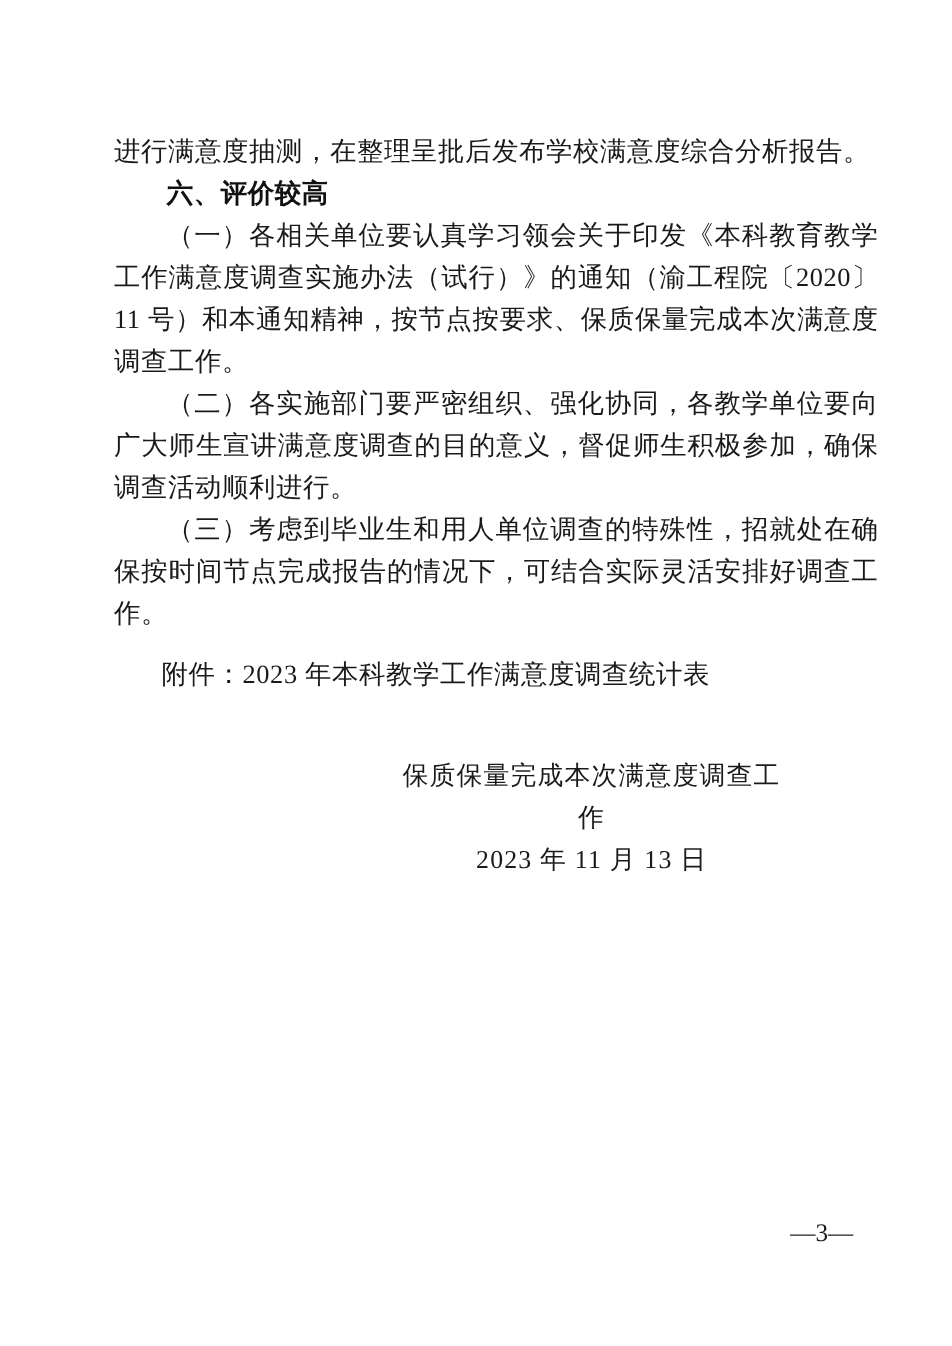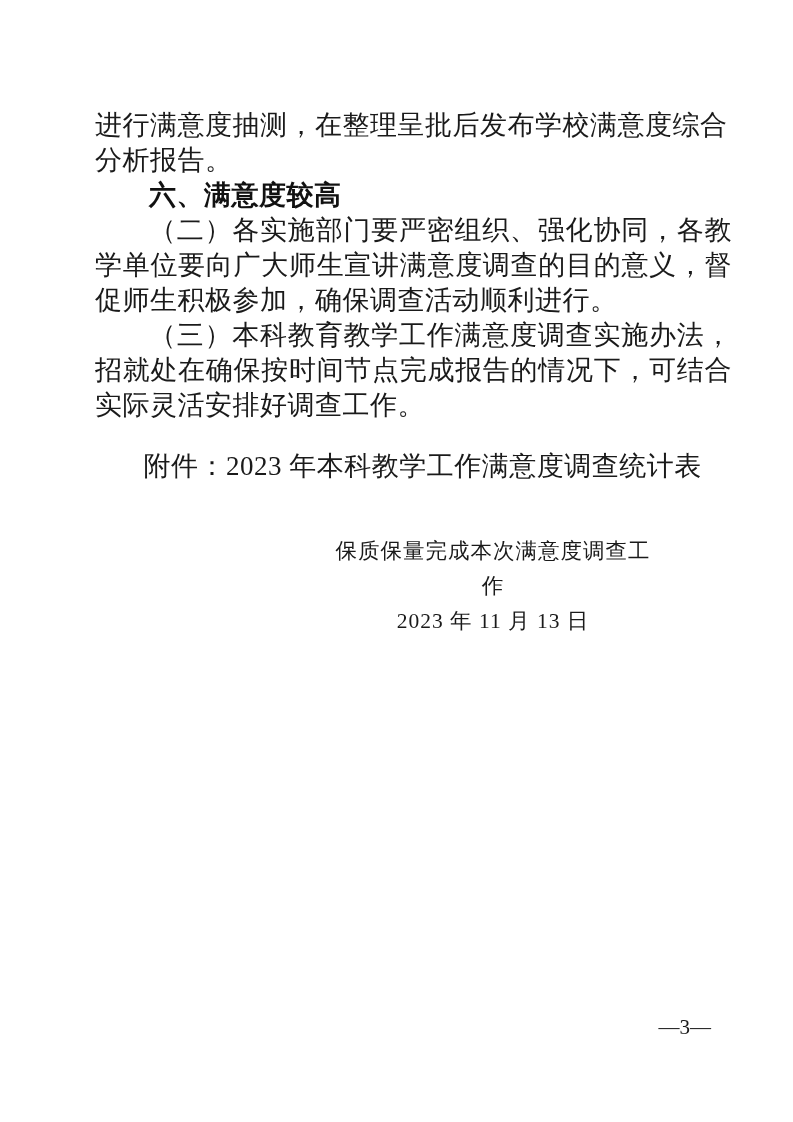--- a/index.html
+++ b/index.html
@@ -18,41 +18,41 @@
   .doc-page {
     position: absolute;
     left: 95px;
     top: 108px;
     width: 637px;
   }
   .text-line,
   .body-para,
   .section-heading,
   .attachment-line {
-    font-size: 27px;
+    font-size: 22px;
     line-height: 35px;
     letter-spacing: 0.5px;
   }
   .continuation-line {
     text-align: left;
     text-indent: 0;
   }
   .section-heading {
     font-family: "Liberation Sans", "DejaVu Sans", sans-serif;
     font-weight: 700;
     text-indent: 2em;
     color: #111111;
   }
   .body-para {
     text-align: justify;
     text-indent: 2em;
   }
   .attachment-line {
     text-indent: 1.8em;
-    margin-top: 26px;
+    margin-top: 16px;
   }
   .signature-block {
     margin-top: 50px;
     margin-left: auto;
     margin-right: 78px;
     width: 322px;
     text-align: center;
   }
   .signature-org {
     font-size: 21.5px;
@@ -73,26 +73,27 @@
     color: #1a1a1a;
   }
 </style>
 </head>
 <body>
 
 <div class="doc-page">
 
   <div class="text-line continuation-line">进行满意度抽测，在整理呈批后发布学校满意度综合分析报告。</div>
 
-  <div class="section-heading">六、满意度较高</div>
+  <div class="section-heading">六、评价较高</div>
 
+  <div class="body-para">（一）各相关单位要认真学习领会关于印发《本科教育教学工作满意度调查实施办法（试行）》的通知（渝工程院〔2020〕11 号）和本通知精神，按节点按要求、保质保量完成本次满意度调查工作。</div>
 
   <div class="body-para">（二）各实施部门要严密组织、强化协同，各教学单位要向广大师生宣讲满意度调查的目的意义，督促师生积极参加，确保调查活动顺利进行。</div>
 
-  <div class="body-para">（三）本科教育教学工作满意度调查实施办法，招就处在确保按时间节点完成报告的情况下，可结合实际灵活安排好调查工作。</div>
+  <div class="body-para">（三）考虑到毕业生和用人单位调查的特殊性，招就处在确保按时间节点完成报告的情况下，可结合实际灵活安排好调查工作。</div>
 
 
 
   <div class="attachment-line">附件：2023 年本科教学工作满意度调查统计表</div>
 
   <div class="signature-block">
     <div class="signature-org">保质保量完成本次满意度调查工作</div>
     <div class="signature-date">2023 年 11 月 13 日</div>
   </div>
 

